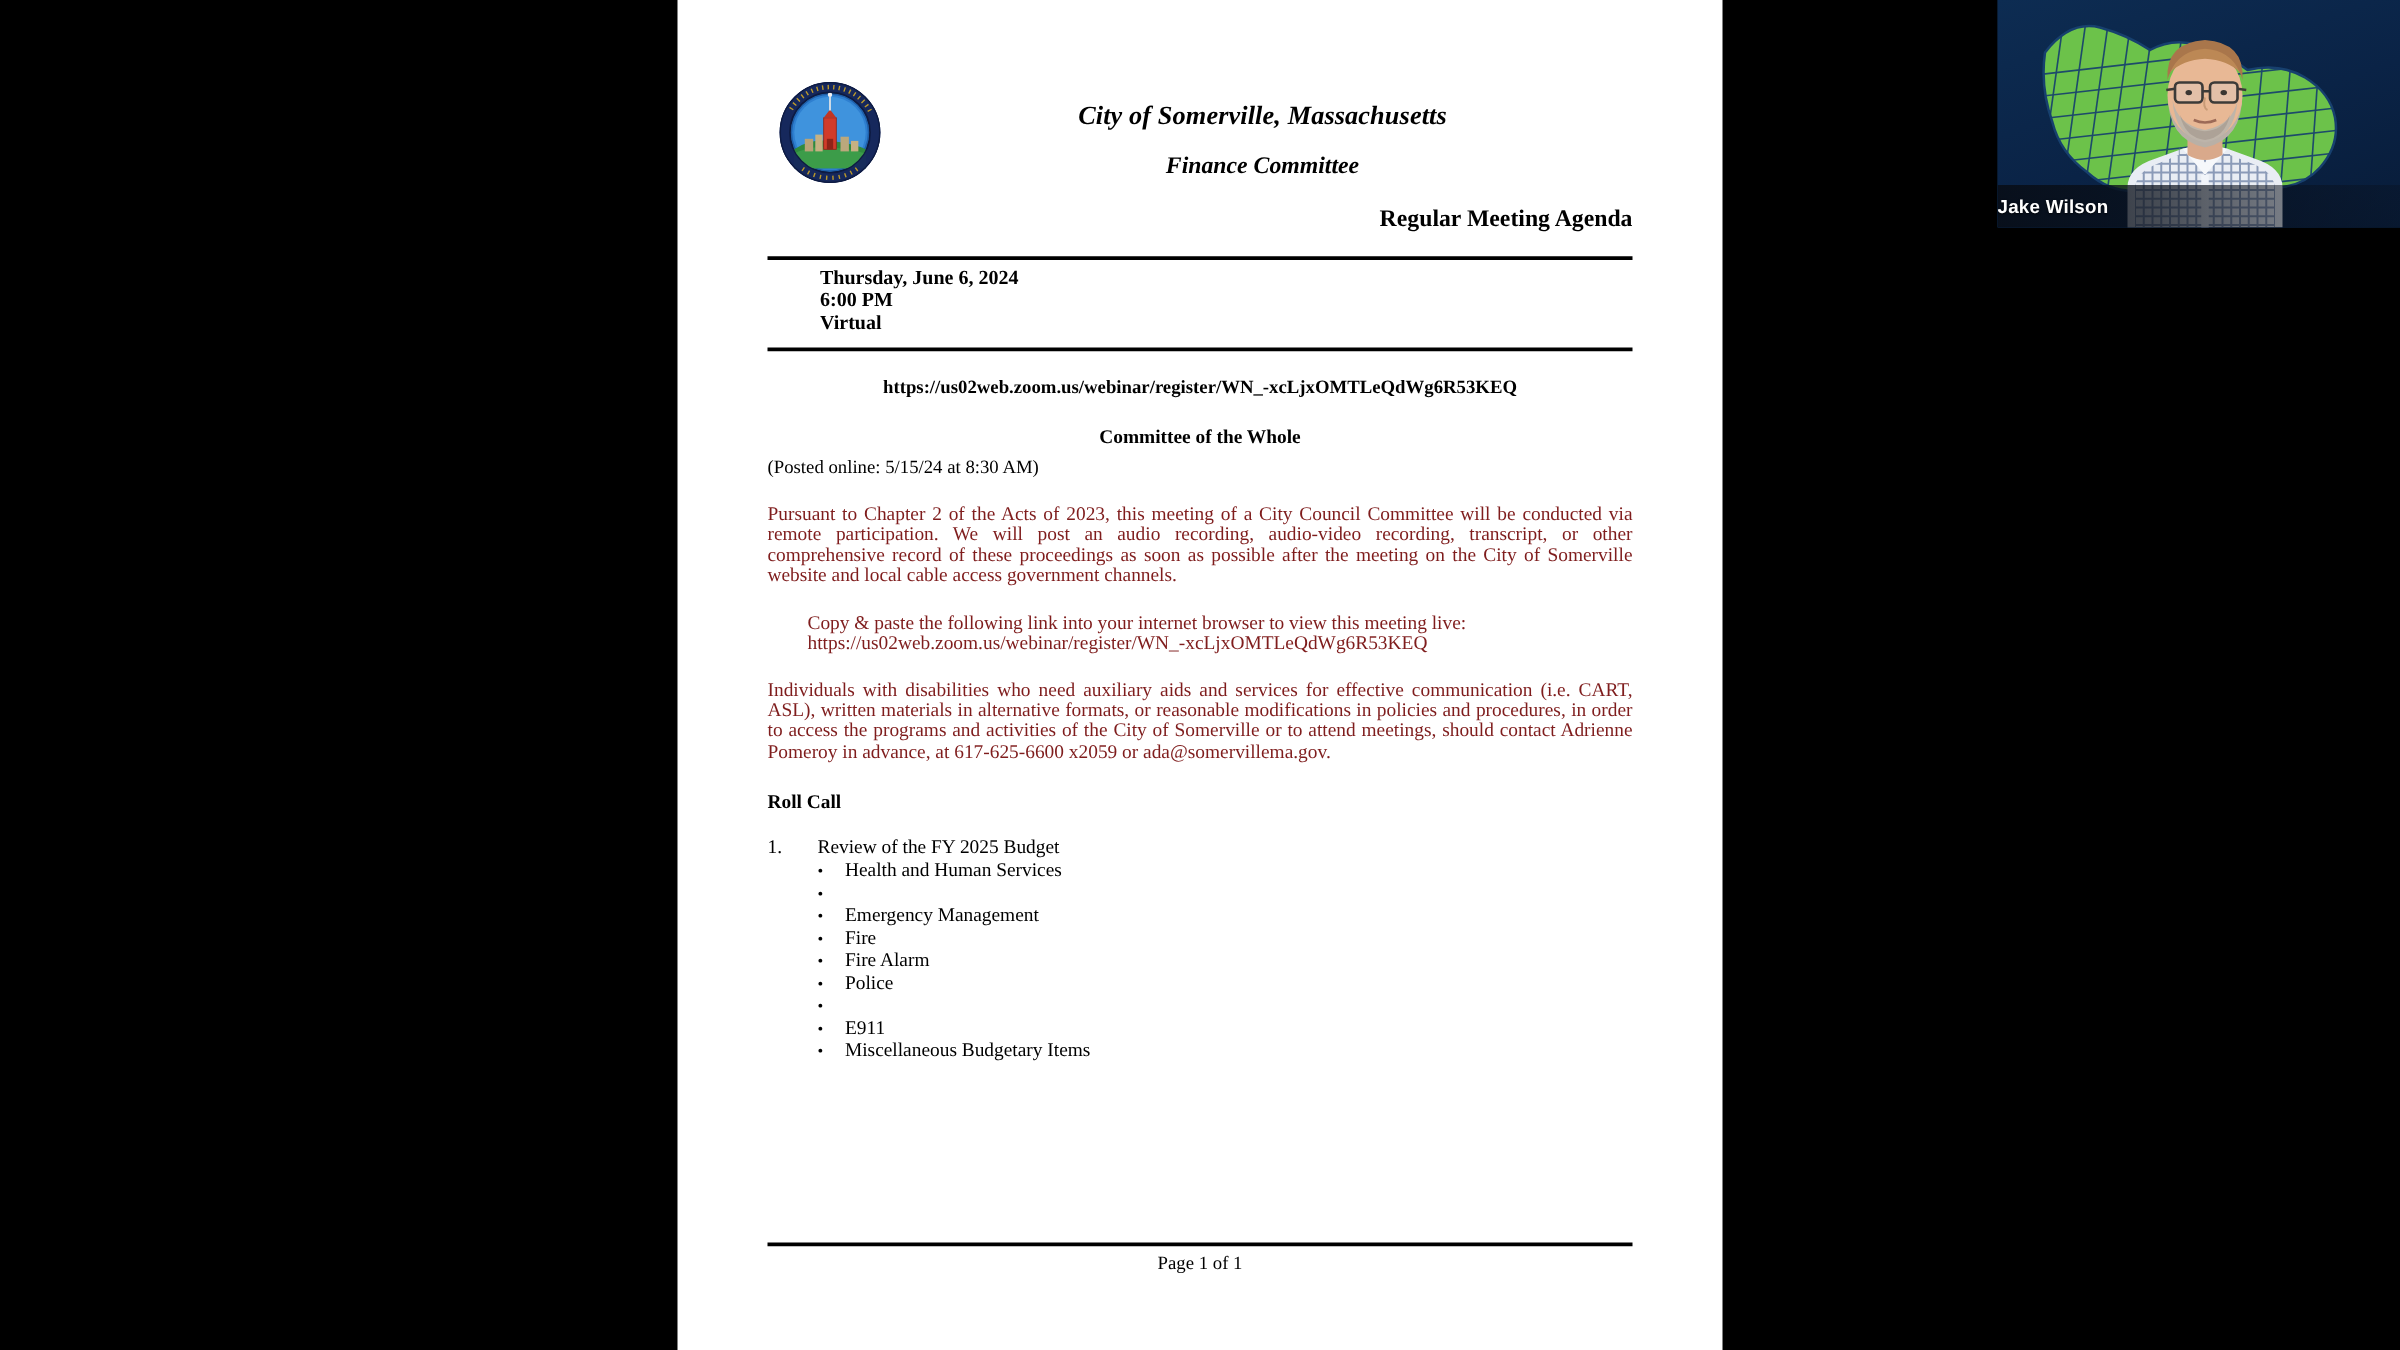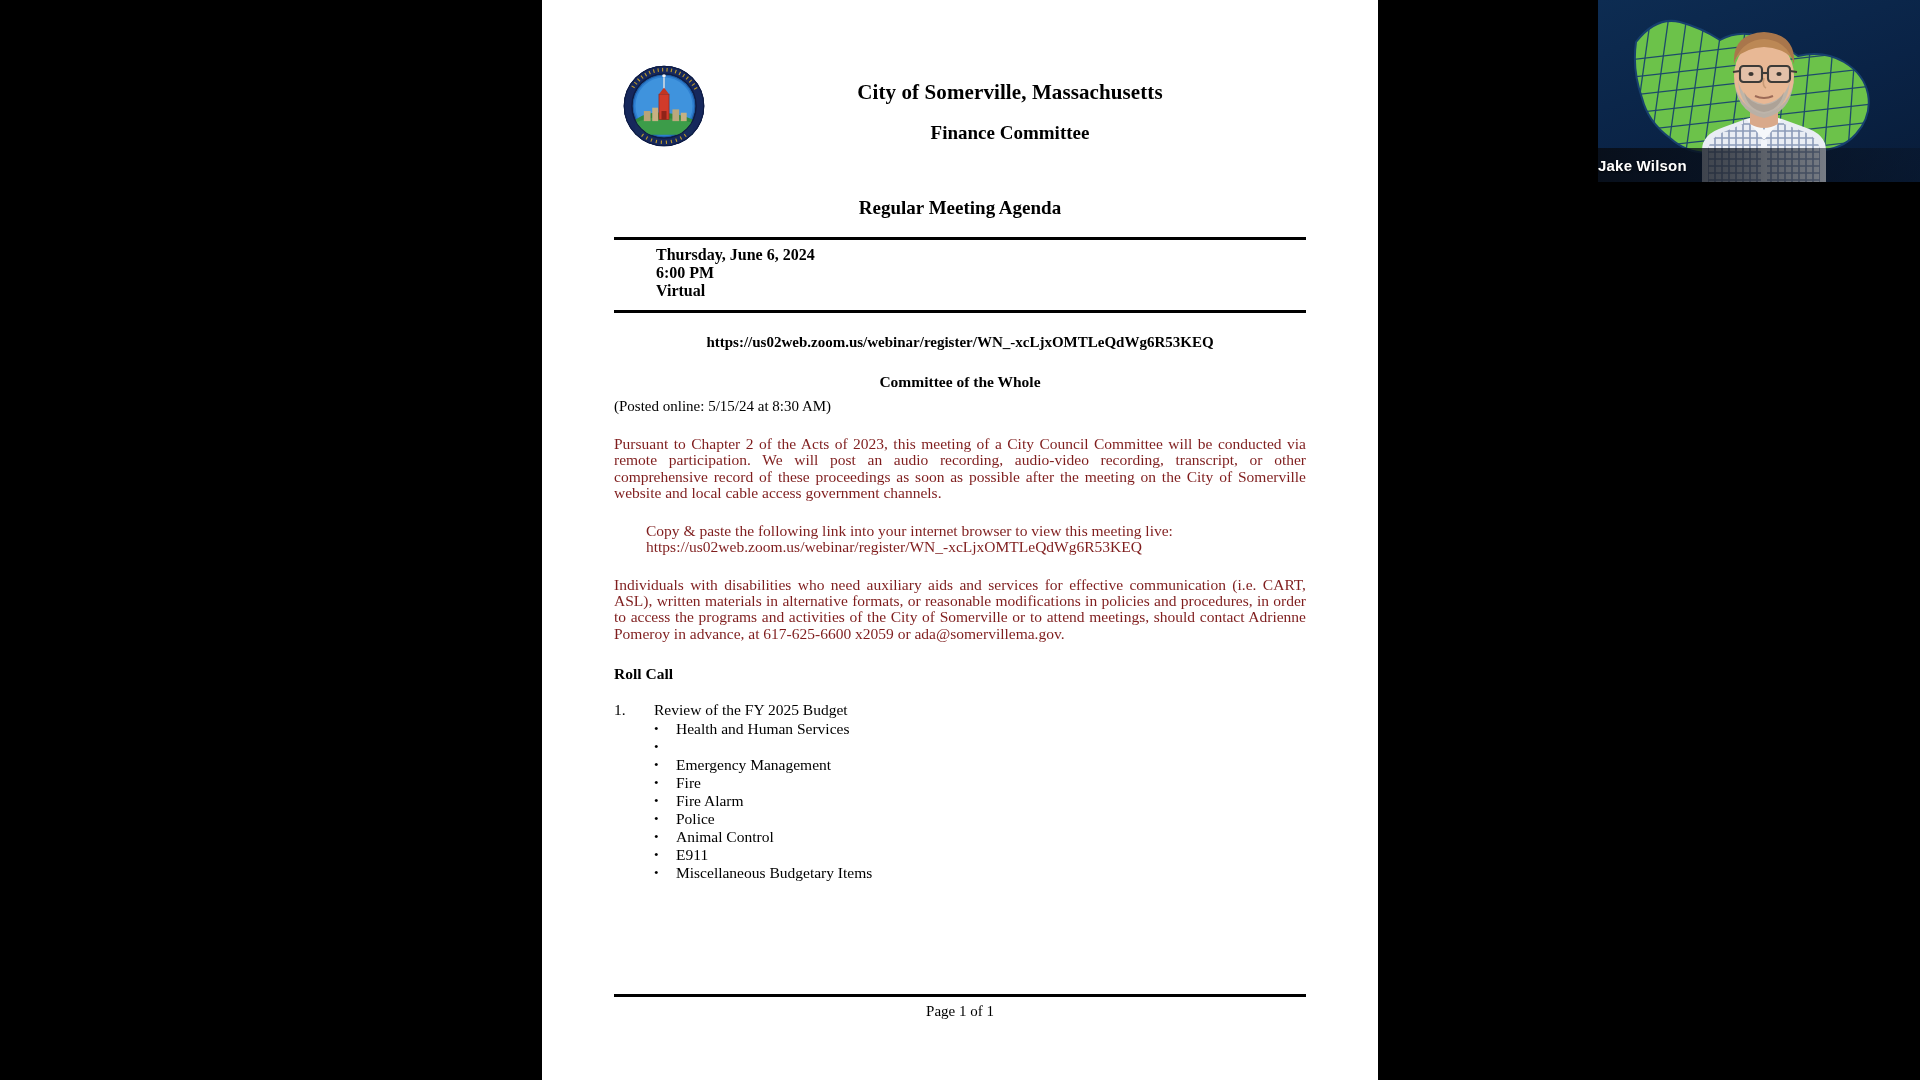--- a/index.html
+++ b/index.html
@@ -55,42 +55,43 @@
   .seal {
     width: 84px;
     height: 84px;
     display: block;
   }
 
   .titles {
     flex: 1 1 auto;
     text-align: center;
     padding-top: 24px;
+    font-style: italic;
   }
 
   .title-main {
     font-size: 21px;
     font-weight: bold;
     color: #000;
     letter-spacing: .1px;
   }
 
   .title-sub {
     font-size: 19px;
     font-weight: bold;
     color: #000;
     margin-top: 17px;
   }
 
   .title-agenda {
     font-size: 19px;
     font-weight: bold;
     color: #000;
-    margin-top: 49px;
-    text-align: center;
+    margin-top: 17px;
+    text-align: right;
   }
 
   
   .rule {
     border: none;
     border-top: 3px solid #000;
     margin: 0;
   }
   .rule-top { margin-top: 18px; }
   .rule-bottom { margin-top: 8px; }
@@ -370,21 +371,20 @@
           <div class="bullet-row">
             <span class="bullet-dot">•</span>
             <span class="bullet-label">Fire Alarm</span>
           </div>
           <div class="bullet-row">
             <span class="bullet-dot">•</span>
             <span class="bullet-label">Police</span>
           </div>
           <div class="bullet-row">
             <span class="bullet-dot">•</span>
-            <span class="bullet-label">Animal Control</span>
           </div>
           <div class="bullet-row">
             <span class="bullet-dot">•</span>
             <span class="bullet-label">E911</span>
           </div>
           <div class="bullet-row">
             <span class="bullet-dot">•</span>
             <span class="bullet-label">Miscellaneous Budgetary Items</span>
           </div>
         </div>

